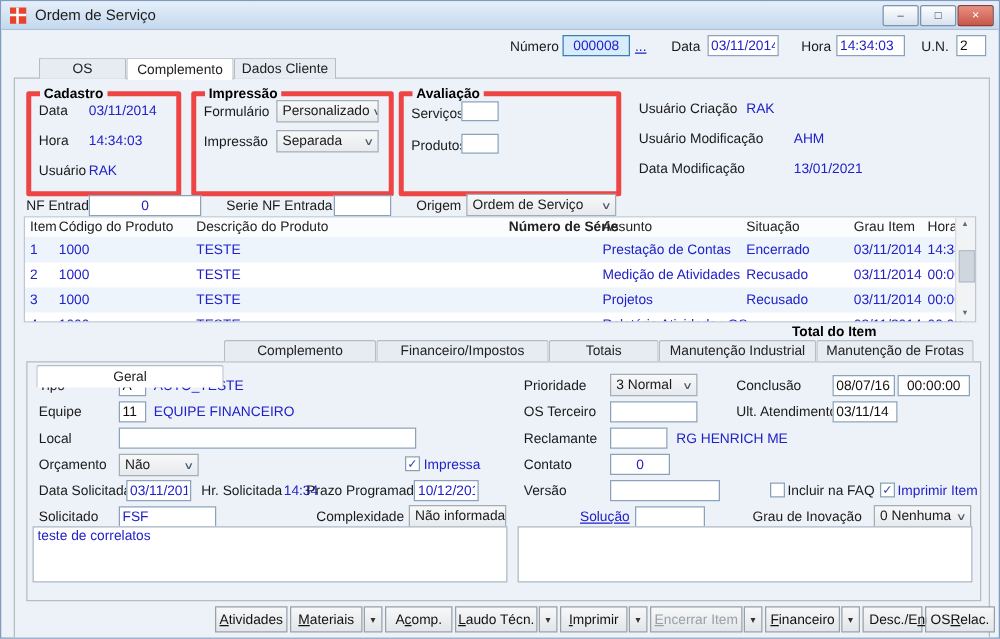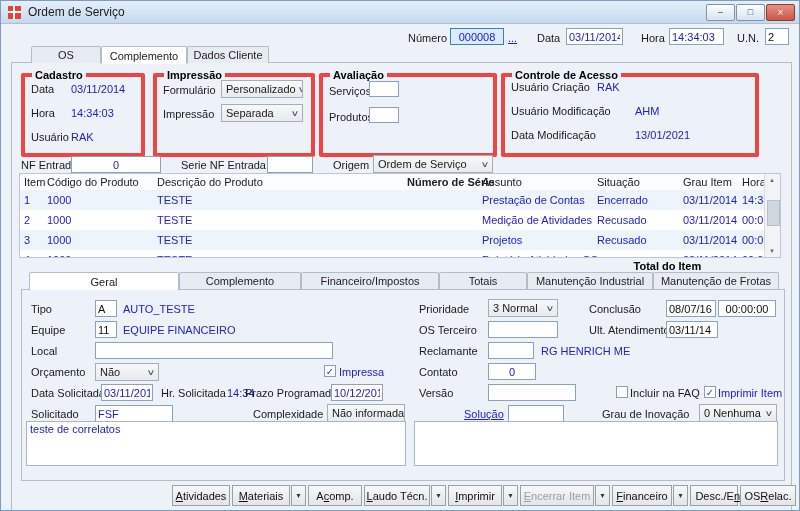--- a/index.html
+++ b/index.html
@@ -123,23 +123,20 @@
   </div>
 
   <div class="G" style="left:318px;top:72px;width:170px;height:76px">
     <span class="t">Avaliação</span>
   </div>
   <span class="L" style="left:328px;top:84px">Serviços</span>
   <input class="I" style="left: 368px; top: 80px; width: 30px; height: 16px;" value="">
   <span class="L" style="left:328px;top:110px">Produtos</span>
   <input class="I" style="left: 368px; top: 106px; width: 30px; height: 16px;" value="">
 
-  <div class="G" style="left:500px;top:72px;width:250px;height:76px">
-    <span class="t">Controle de Acesso</span>
-  </div>
   <span class="L" style="left:510px;top:80px">Usuário Criação</span>
   <span class="V" style="left:596px;top:80px">RAK</span>
   <span class="L" style="left:510px;top:104px">Usuário Modificação</span>
   <span class="V" style="left:634px;top:104px">AHM</span>
   <span class="L" style="left:510px;top:128px">Data Modificação</span>
   <span class="V" style="left:634px;top:128px">13/01/2021</span>
 
   <span class="L" style="left:20px;top:158px">NF Entrada</span>
   <input class="I r" style="left: 70px; top: 155px; width: 90px;" value="0">
   <span class="L" style="left:180px;top:158px">Serie NF Entrada</span>
@@ -208,21 +205,21 @@
       <div class="thumb"></div>
       <div class="ar dn">▼</div>
     </div>
   </div>
   <div class="total">
     <span>Total do Item</span>
     <span class="tv">1.635,50</span>
   </div>
 
   <div class="tabs" style="left:28px;top:271px" id="tabs-bottom">
-      <div class="tab active" style="width: 150px;">Geral</div>
+      <div class="tab active" style="width: 150px; margin-top: 20px;">Geral</div>
       <div class="tab" style="width: 122px;">Complemento</div>
       <div class="tab" style="width: 138px;">Financeiro/Impostos</div>
       <div class="tab" style="width: 88px;">Totais</div>
       <div class="tab" style="width: 126px;">Manutenção Industrial</div>
       <div class="tab" style="width: 126px;">Manutenção de Frotas</div>
     </div>
   <div class="page" style="left:20px;top:288px;width:762px;height:190px"></div>
 
   <span class="L" style="left:30px;top:302px">Tipo</span>
   <input class="I k" style="left: 94px; top: 299px; width: 22px;" value="A">

